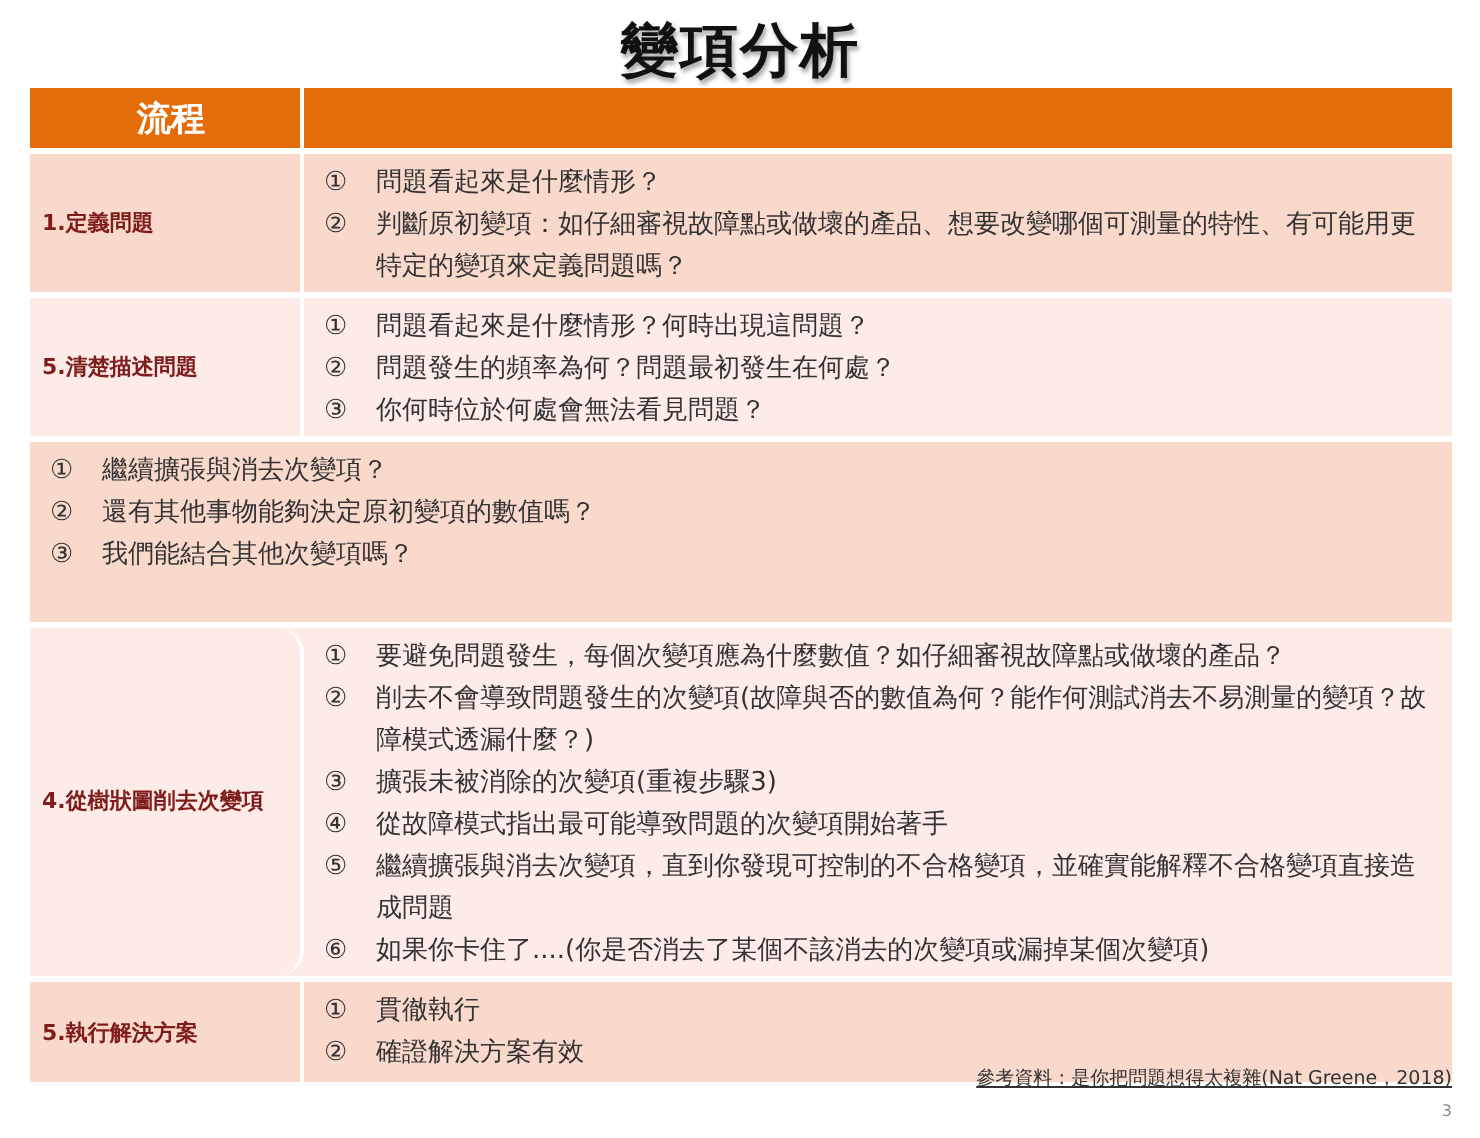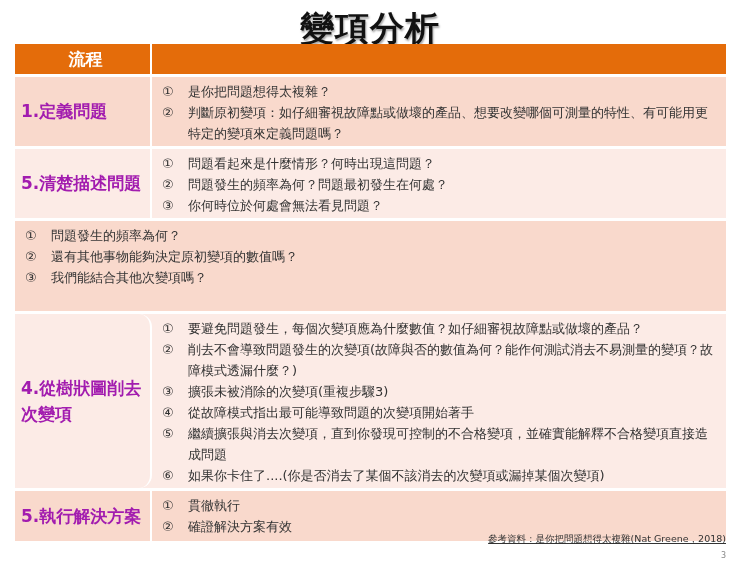--- a/index.html
+++ b/index.html
@@ -1,26 +1,26 @@
 <!DOCTYPE html>
 <html><head>
 <meta charset="utf-8">
 <style>
   html, body { margin:0; padding:0; background:#ffffff; }
   body { width:740px; height:569px; position:relative; overflow:hidden;
          font-family:"DejaVu Sans","Liberation Sans",sans-serif; color:#333333; }
   .title { position:absolute; top:6px; left:0; width:740px; text-align:center;
-           font-size:34px; font-weight:bold; color:#111; letter-spacing:1px;
+           font-size:29px; font-weight:bold; color:#111; letter-spacing:1px;
            text-shadow:1px 2px 2px rgba(0,0,0,0.35); }
   .table { position:absolute; left:15px; top:44px; width:711px; }
   .row { display:flex; border-bottom:3px solid #ffffff; }
   .hdr { background:#E46C0A; height:30px; }
   .hdr .c1, .hdr .c2 { color:#ffffff; font-size:17px; display:flex; align-items:center; justify-content:center; }
   .c1 { width:137px; flex:none; border-right:2px solid #ffffff; box-sizing:border-box;
-        display:flex; align-items:center; padding-left:6px; font-size:17px; font-weight:bold; color:#a21caf; }
+        display:flex; align-items:center; padding-left:6px; font-size:11px; font-weight:bold; color:#7f1d1d; }
   .c2 { flex:1; padding:4px 6px 4px 10px; font-size:13px; line-height:21px; color:#333; }
   .odd { background:#F9D9CC; }
   .even { background:#FCEBE6; }
   .item { display:flex; }
   .num { width:26px; flex:none; }
   .txt { flex:1; }
   .note { margin-left:0; }
   .ref { position:absolute; right:14px; top:533px; font-size:9.5px; color:#333;text-decoration:underline; }
   .page { position:absolute; right:14px; top:551px; font-size:8px; color:#888; }
 </style>
@@ -32,21 +32,21 @@
 <div class="table">
   <div class="row hdr">
     <div class="c1">流程</div>
   </div>
 
   <div class="row odd" style="height:69px;">
     <div class="c1">1.定義問題</div>
     <div class="c2">
       <div class="item">
           <span class="num">①</span>
-          <span class="txt">是你把問題想得太複雜？</span>
+          <span class="txt">問題看起來是什麼情形？</span>
         </div>
       <div class="item">
           <span class="num">②</span>
           <span class="txt">判斷原初變項：如仔細審視故障點或做壞的產品、想要改變哪個可測量的特性、有可能用更特定的變項來定義問題嗎？</span>
         </div>
     </div>
   </div>
 
   <div class="row even" style="height:69px;">
     <div class="c1">5.清楚描述問題</div>
@@ -63,21 +63,21 @@
           <span class="num">③</span>
           <span class="txt">你何時位於何處會無法看見問題？</span>
         </div>
     </div>
   </div>
 
   <div class="row odd" style="height:90px;">
     <div class="c2">
       <div class="item">
           <span class="num">①</span>
-          <span class="txt">問題發生的頻率為何？</span>
+          <span class="txt">繼續擴張與消去次變項？</span>
         </div>
       <div class="item">
           <span class="num">②</span>
           <span class="txt">還有其他事物能夠決定原初變項的數值嗎？</span>
         </div>
       <div class="item">
           <span class="num">③</span>
           <span class="txt">我們能結合其他次變項嗎？</span>
         </div>
     </div>

